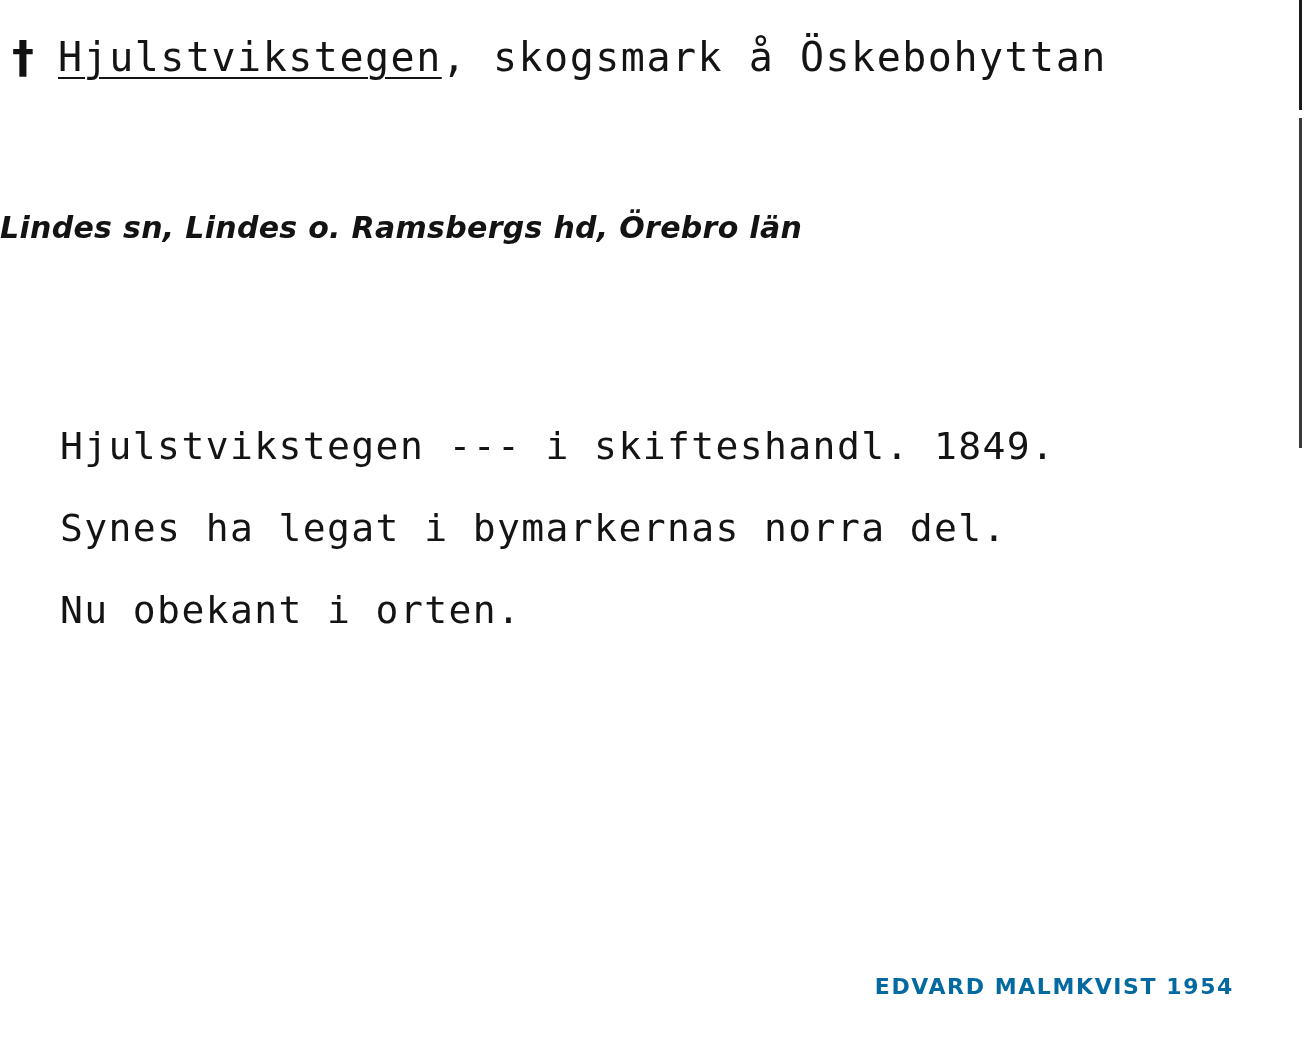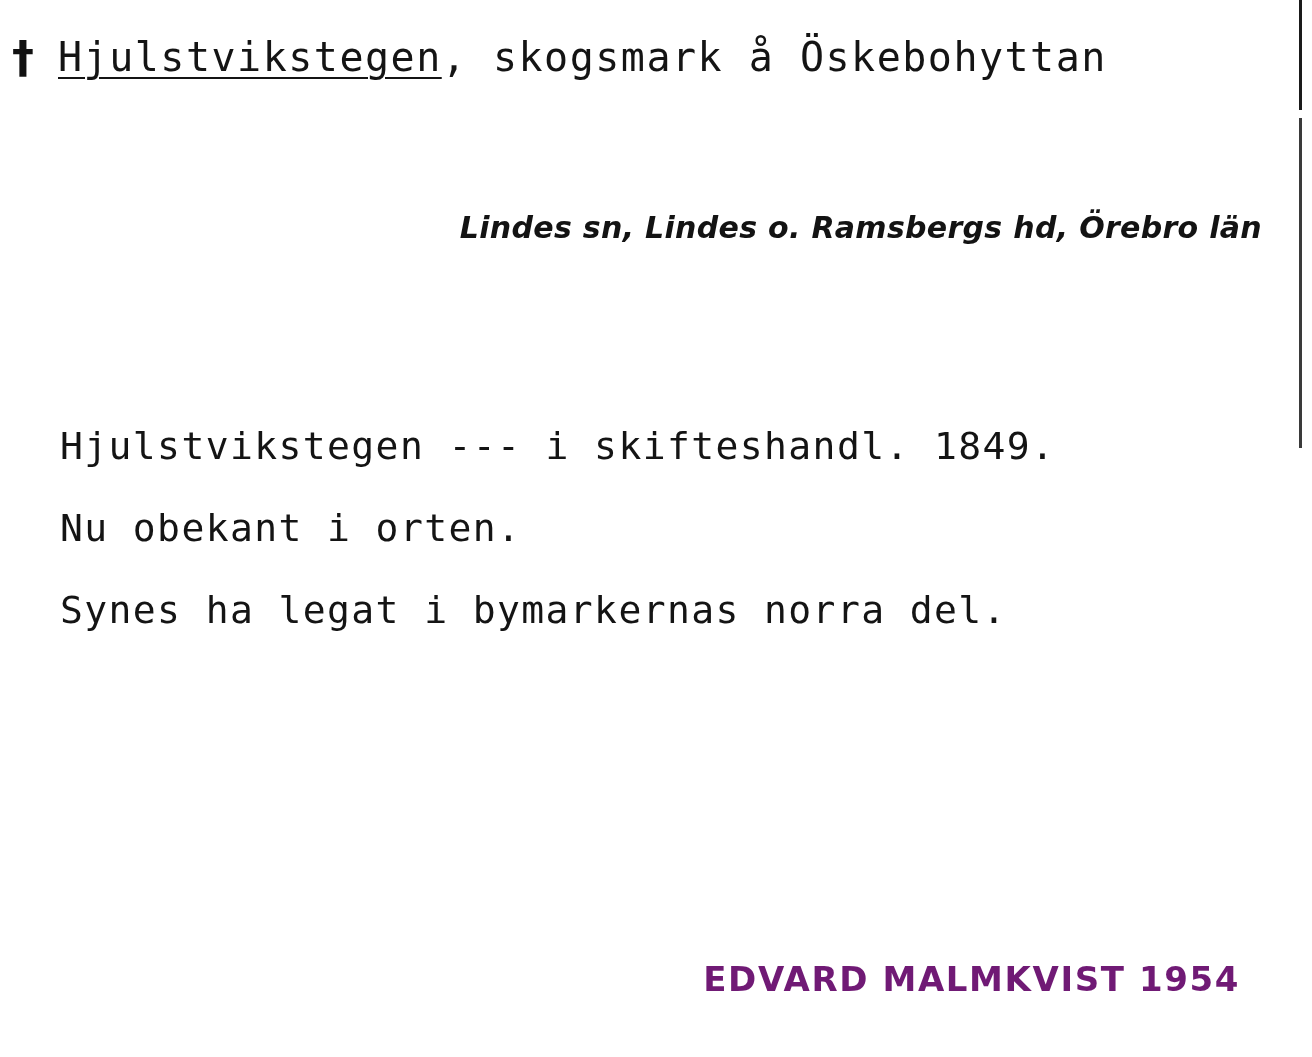--- a/index.html
+++ b/index.html
@@ -72,21 +72,21 @@
     text-decoration: underline;
     text-underline-offset: 6px;
     text-decoration-thickness: 2px;
   }
 
   .subtitle {
     position: absolute;
     left: 0;
     top: 210px;
     width: 1262px;
-    text-align: right;
+    text-align: left;
     font-family: "DejaVu Sans", sans-serif;
     font-style: italic;
     font-weight: 700;
     font-size: 30px;
     letter-spacing: 0.3px;
     color: #131313;
   }
 
   .body-block {
     position: absolute;
@@ -98,45 +98,45 @@
     letter-spacing: 1.4px;
     color: #141414;
   }
   .body-line {
     white-space: nowrap;
     margin-bottom: 38px;
   }
 
   .signature {
     position: absolute;
-    right: 72px;
+    right: 78px;
     bottom: 58px;
     font-family: "DejaVu Sans", sans-serif;
     font-weight: 700;
-    font-size: 34px;
+    font-size: 22px;
     letter-spacing: 1.6px;
-    color: #701a75;
+    color: #0369a1;
     white-space: nowrap;
   }
 </style>
 </head>
 <body>
 
 <div class="card">
 
   <div class="edge-rule"></div>
   <div class="edge-rule-2"></div>
 
   <div class="dagger">†</div>
 
   <div class="headline"><span class="place">Hjulstvikstegen</span><span>, skogsmark å Öskebohyttan</span></div>
 
   <div class="subtitle">Lindes sn, Lindes o. Ramsbergs hd, Örebro län</div>
 
   <div class="body-block">
     <div class="body-line">Hjulstvikstegen --- i skifteshandl. 1849.</div>
+    <div class="body-line">Synes ha legat i bymarkernas norra del.</div>
     <div class="body-line">Nu obekant i orten.</div>
-    <div class="body-line">Synes ha legat i bymarkernas norra del.</div>
   </div>
 
   <div class="signature">EDVARD MALMKVIST 1954</div>
 
 </div>
 
 </body></html>

